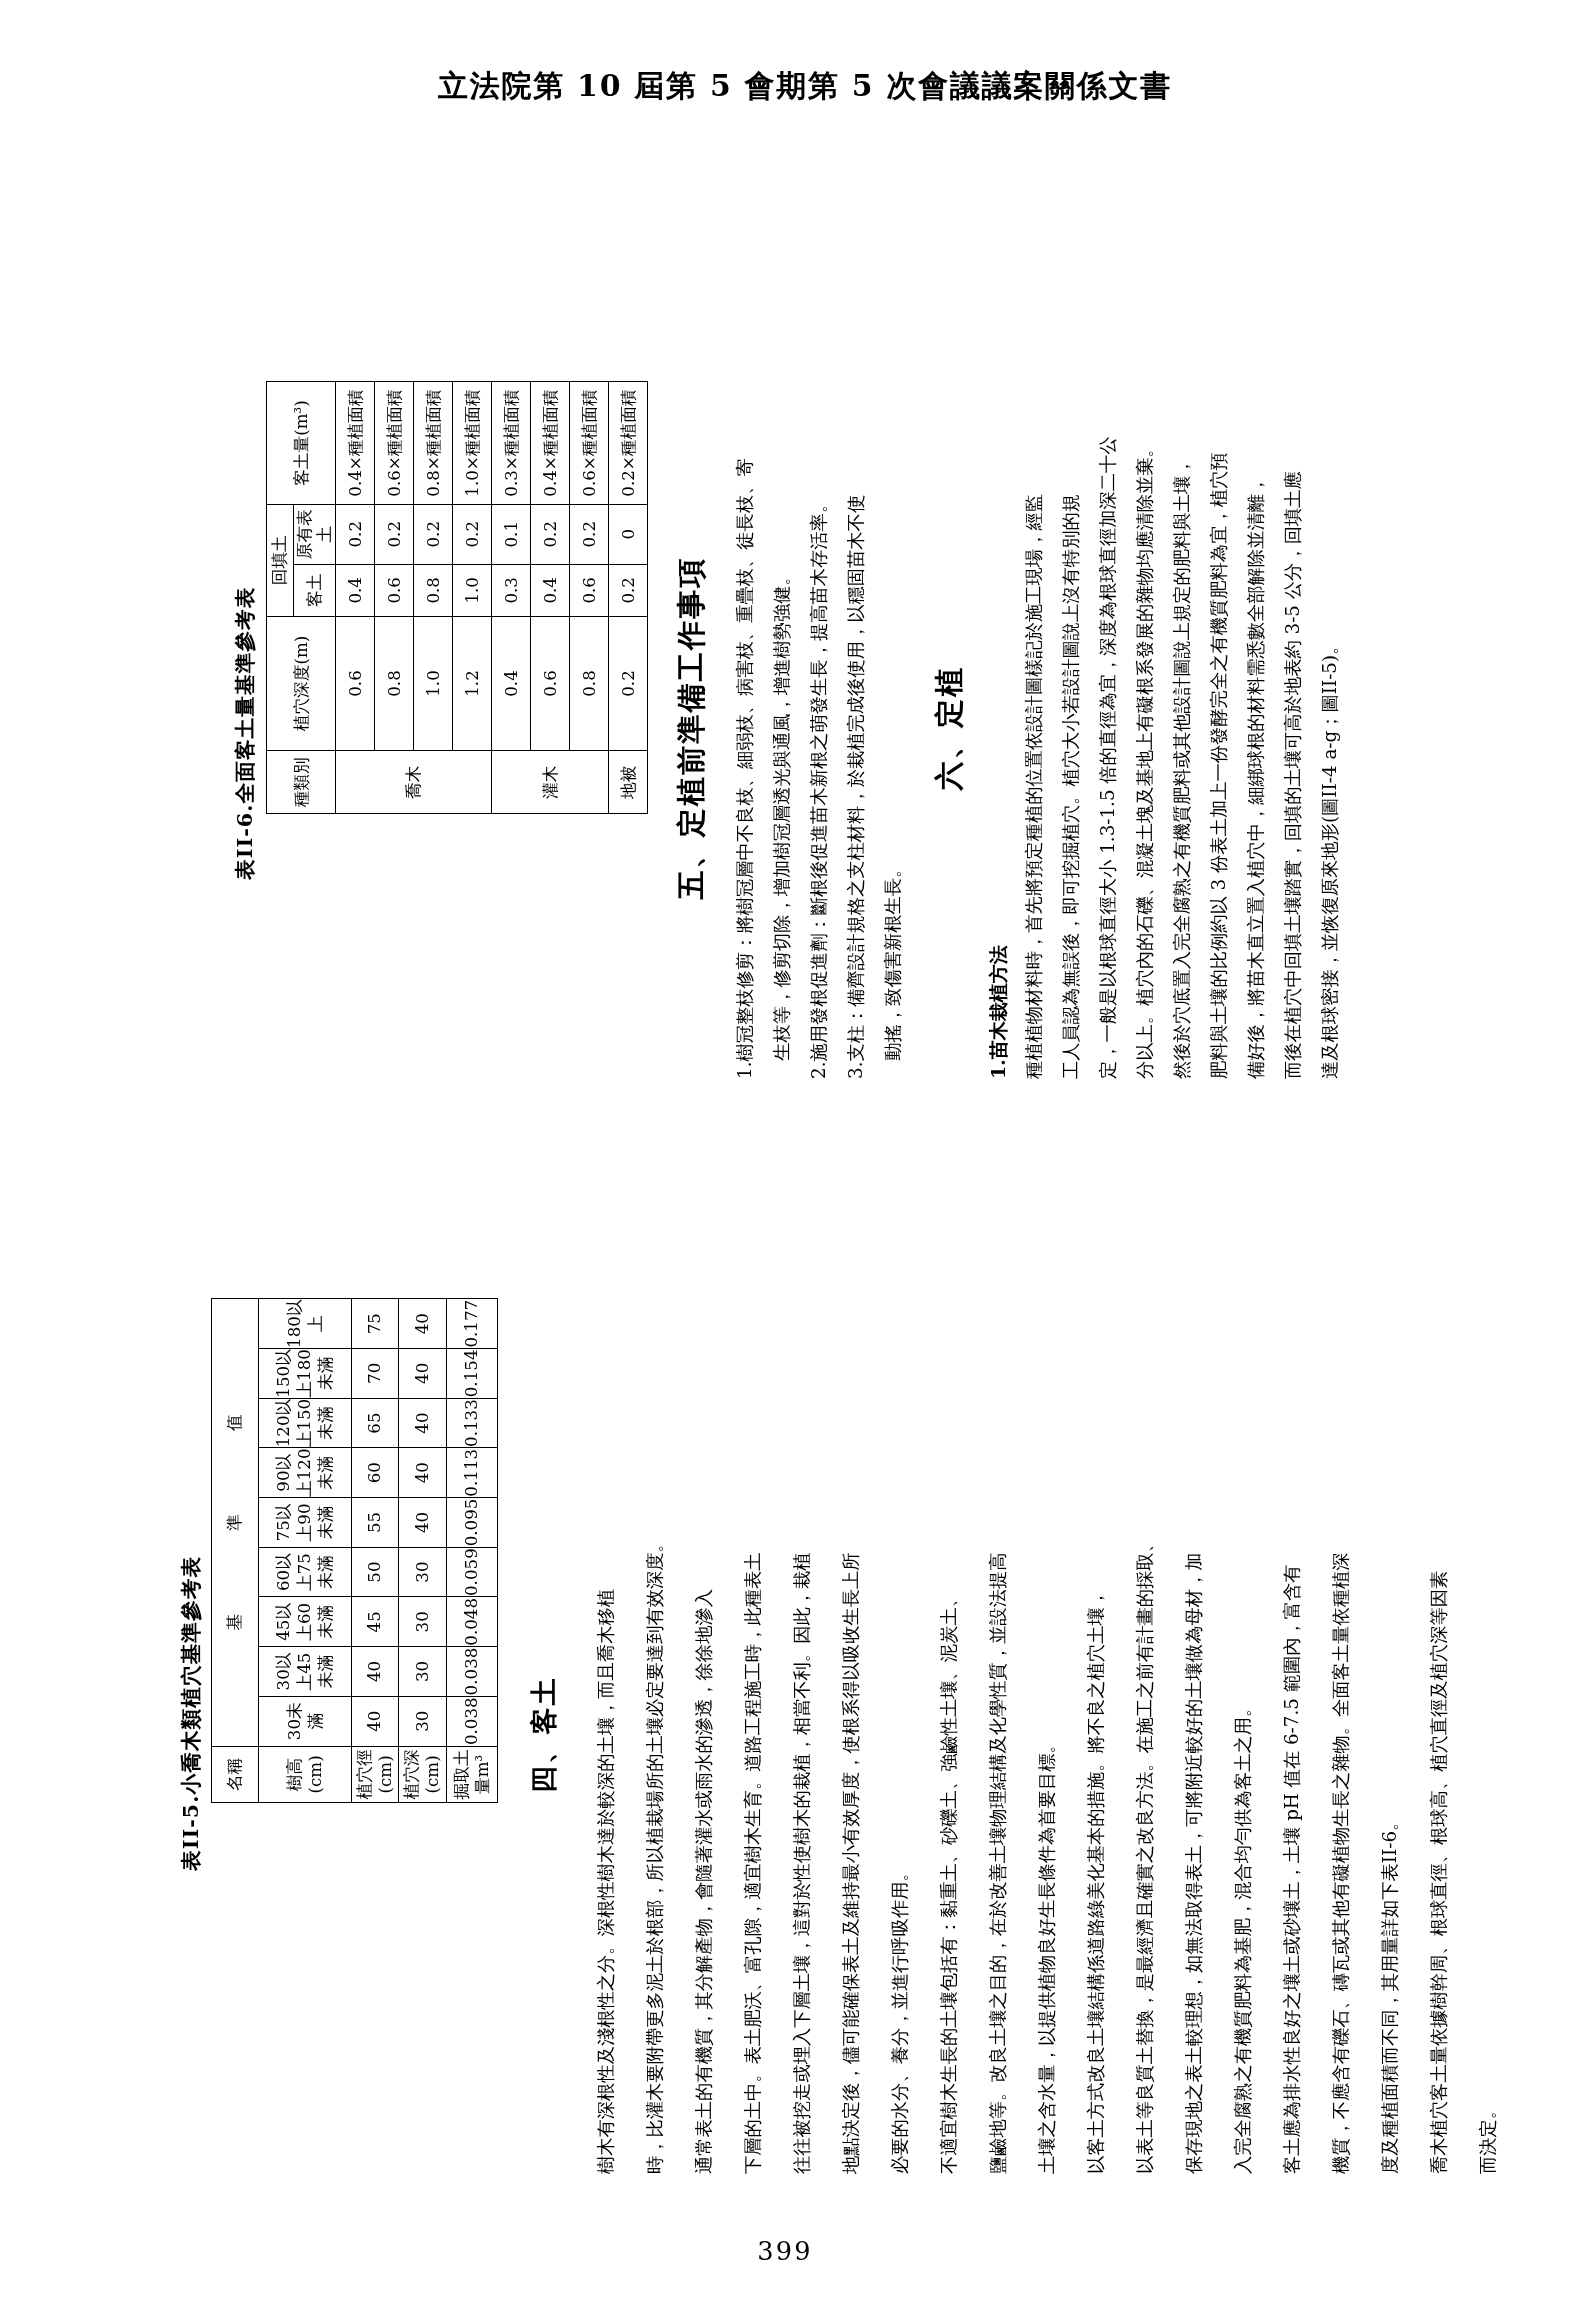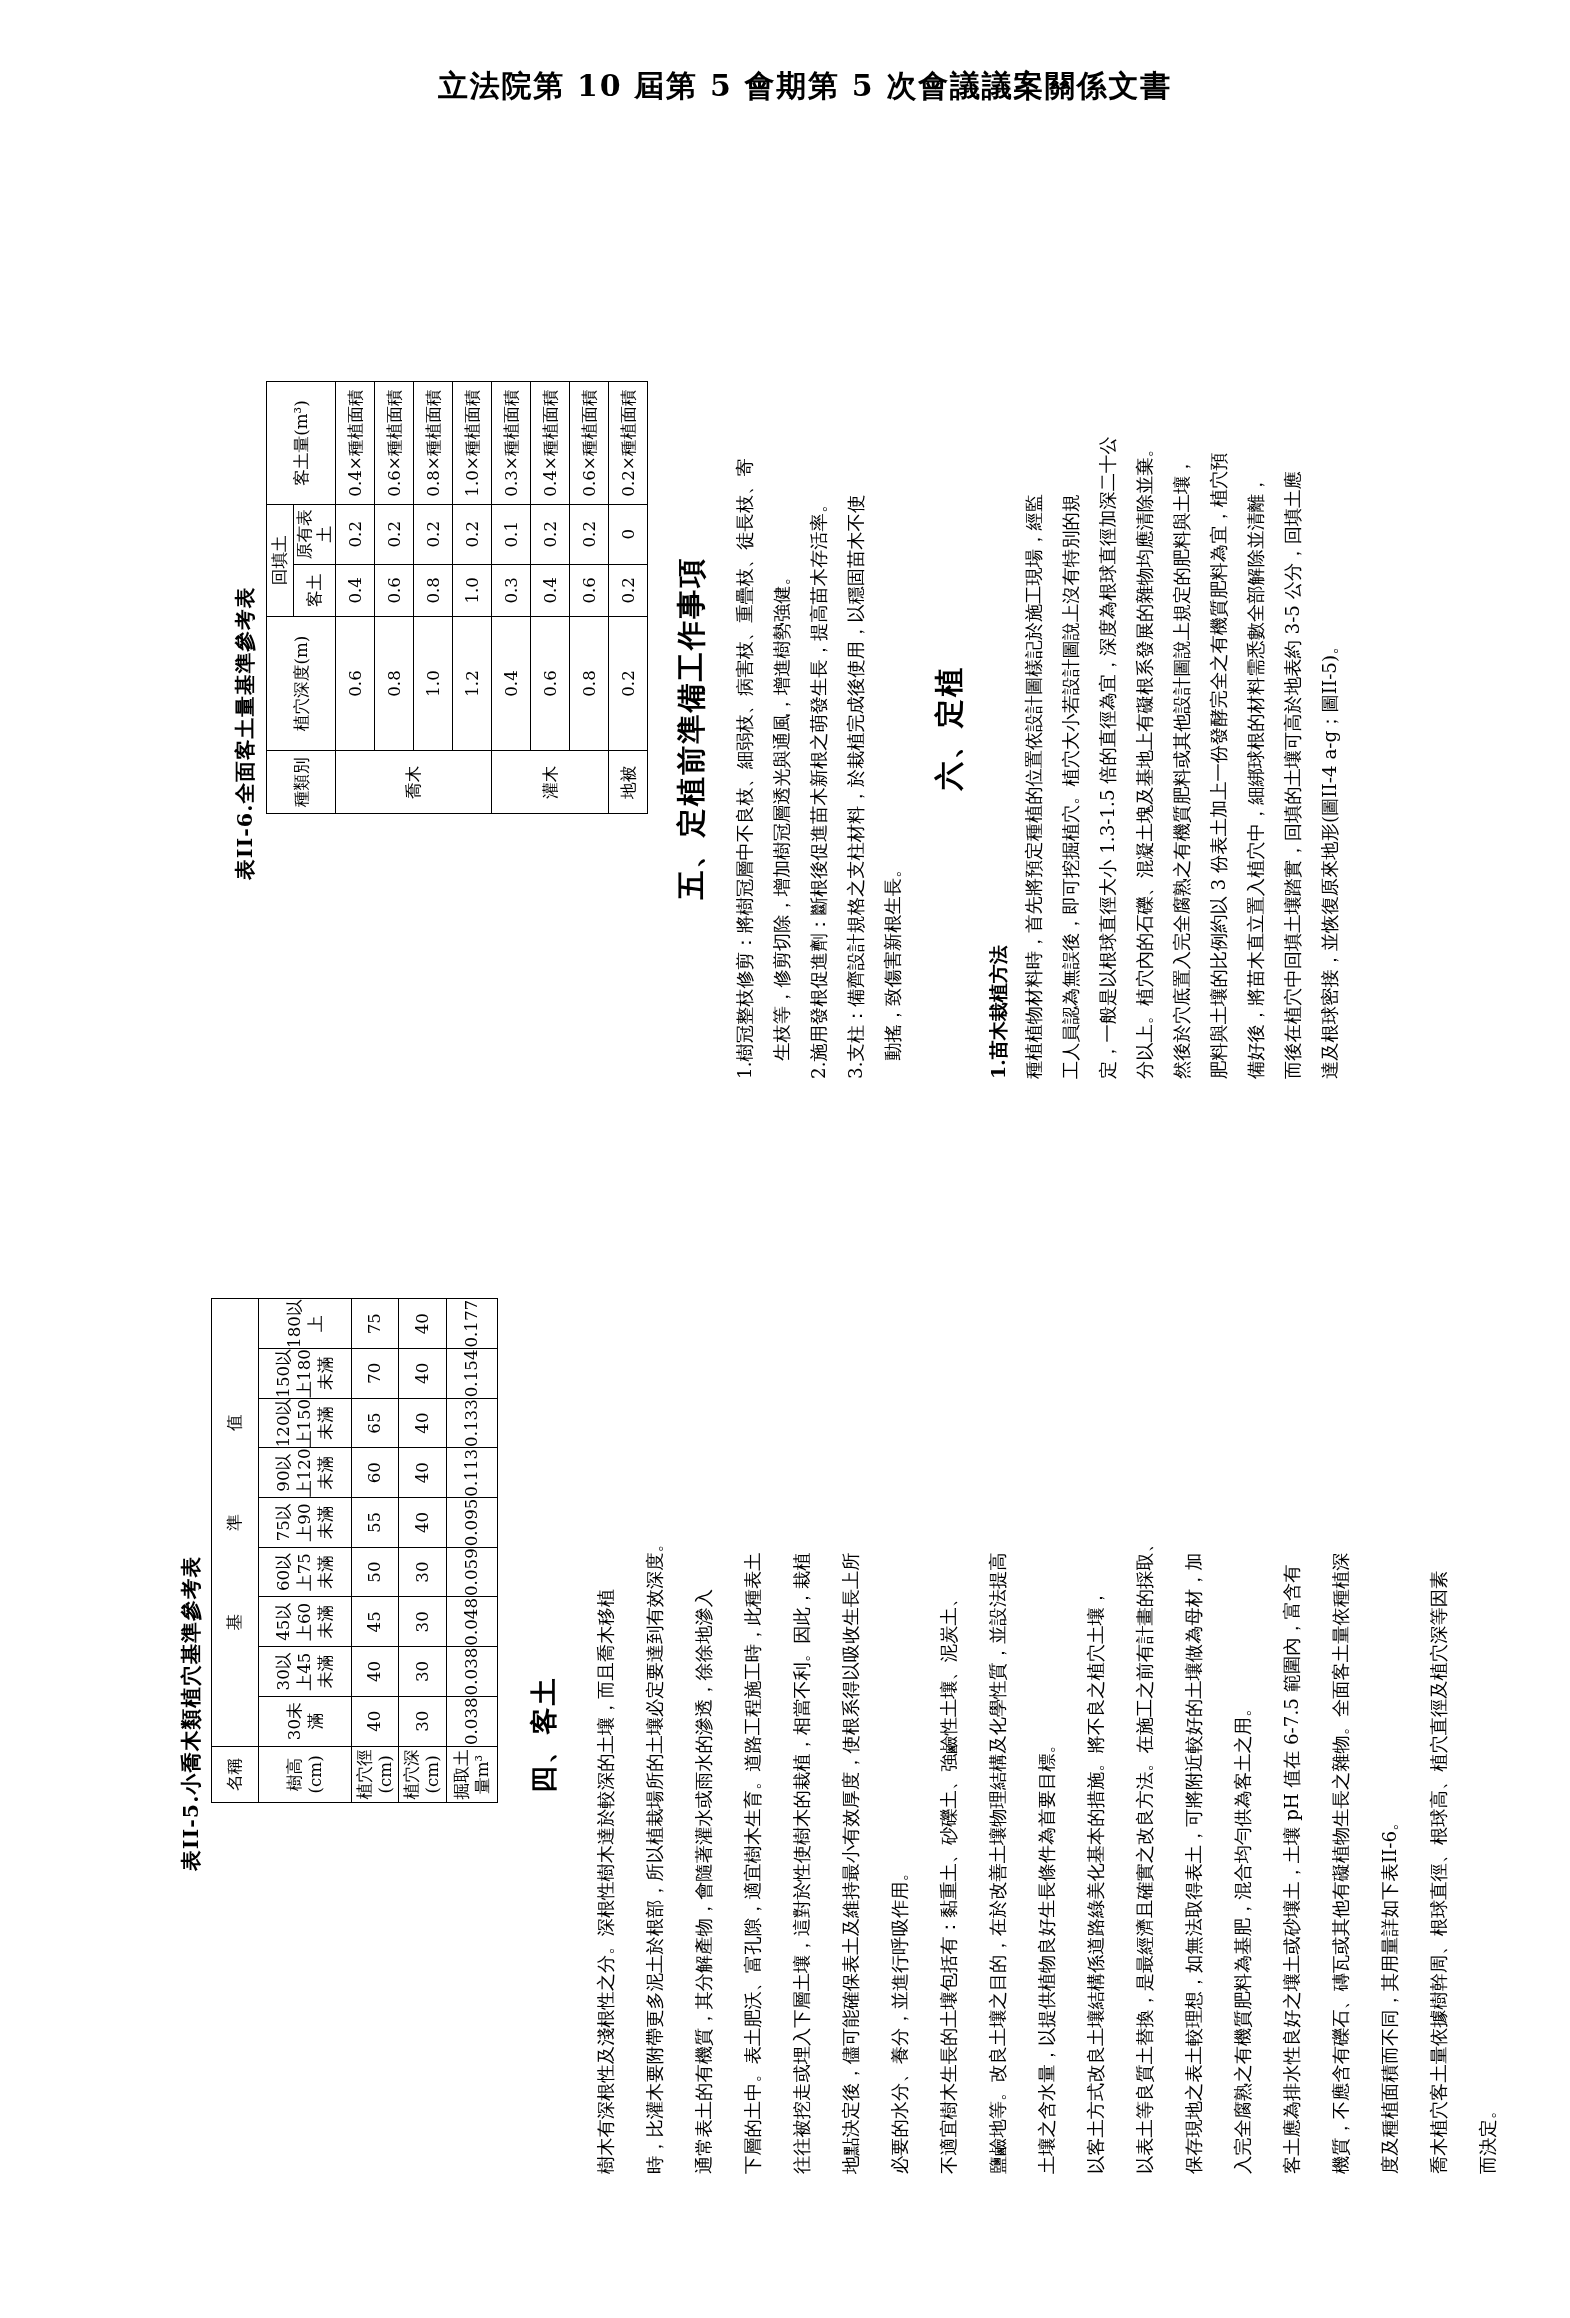--- a/index.html
+++ b/index.html
@@ -214,14 +214,15 @@
 以表土等良質土替換，是最經濟且確實之改良方法。在施工之前有計畫的採取、
 保存現地之表土較理想，如無法取得表土，可將附近較好的土壤做為母材，加
 入完全腐熟之有機質肥料為基肥，混合均勻供為客土之用。</p>
     <p class="body-text">客土應為排水性良好之壤土或砂壤土，土壤 pH 值在 6-7.5 範圍內，富含有
 機質，不應含有礫石、磚瓦或其他有礙植物生長之雜物。全面客土量依種植深
 度及種植面積而不同，其用量詳如下表II-6。</p>
     <p class="body-text">喬木植穴客土量依據樹幹周、根球直徑、根球高、植穴直徑及植穴深等因素
 而決定。</p>
   </div>
 
+  <div class="page-number">399</div>
 </div>
 
 
 </body></html>

